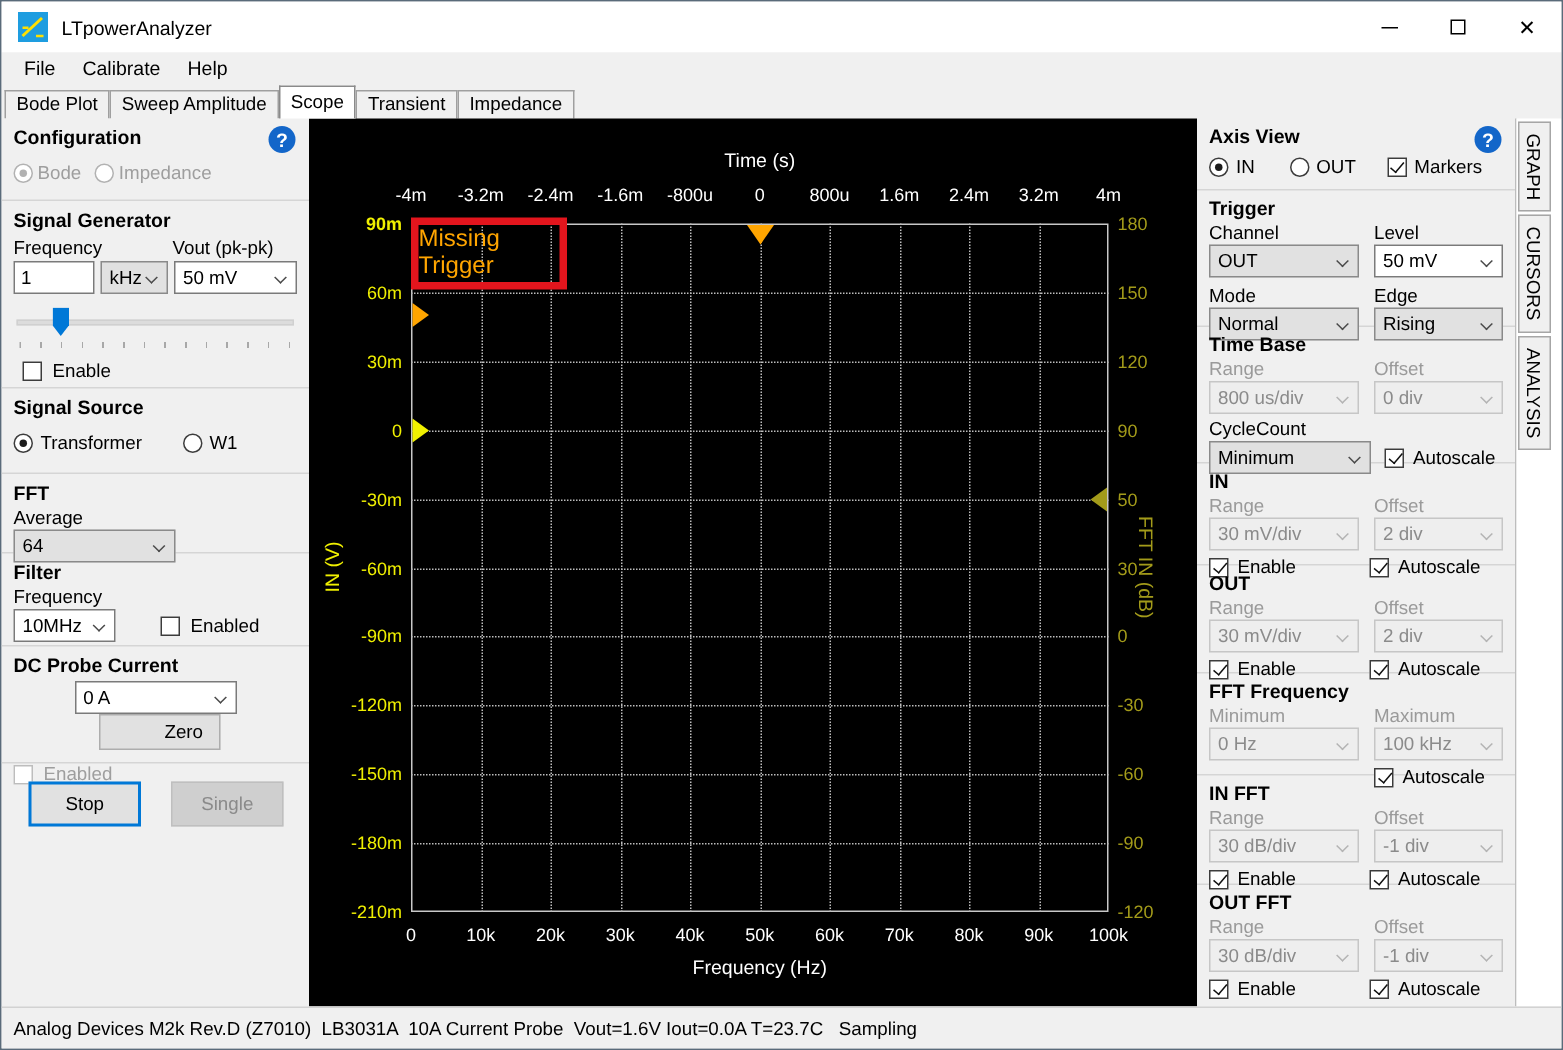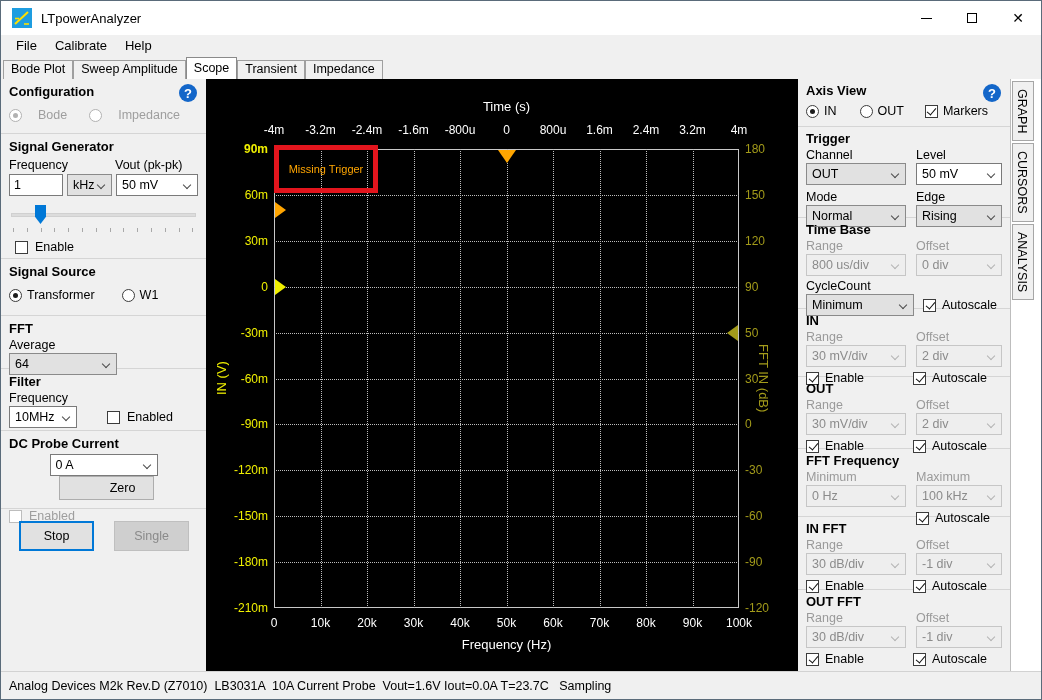--- a/index.html
+++ b/index.html
@@ -81,21 +81,21 @@
   .ax-title-top { position:absolute; left:68px; width:465px; top:20px; text-align:center; font-size:13px; }
   .ax-title-bottom { position:absolute; left:68px; width:465px; top:558px; text-align:center; font-size:13px; }
   .ax-title-left { position:absolute; left:8px; top:70px; height:459px; writing-mode:vertical-rl; transform:rotate(180deg); display:flex; align-items:center; justify-content:center; font-size:13px; }
   .ax-title-right { position:absolute; left:550px; top:70px; height:459px; writing-mode:vertical-rl; display:flex; align-items:center; justify-content:center; font-size:13px; }
   .frame { position:absolute; left:68px; top:70px; width:465px; height:459px; border:1px solid #c8c8c8; }
   .tick-label { position:absolute; font-size:12px; white-space:nowrap; }
   .grid-v { position:absolute; width:0; border-left:1px dotted #bdbdbd; }
   .grid-h { position:absolute; height:0; border-top:1px dotted #bdbdbd; }
   .marker { position:absolute; width:0; height:0; }
   .annotation { position:absolute; left:68px; top:66px; width:104px; height:48px; border:5px solid #e3151d; display:flex; align-items:center; justify-content:center; }
-  .annotation span { font-size:11px; }
+  .annotation span { font-size:16px; }
 
   
   .vtab { writing-mode:vertical-lr; font-size:12.5px; color:#000; background:#f0f0f0; border:1px solid #a6a6a6; padding:7px 2px; margin:0 0 2px 1px; width:22px; text-align:center; }
 </style>
 </head>
 <body>
 
 <div class="window">
 
   <div class="titlebar">
@@ -133,21 +133,21 @@
     <span class="tab">Impedance</span>
   </div>
 
   <div class="main">
 
     <div class="left-panel">
 
       <div class="sec" style="height:55px;">
         <div class="hdr">Configuration</div>
         <div class="help">?</div>
-        <div class="row" style="margin-top:9px; gap:16px;">
+        <div class="row" style="margin-top:9px; gap:3px;">
           <span class="radio sel disabled"></span>
           <span class="radio-label dim">Bode</span>
           <span class="radio disabled" style="margin-left:6px;"></span>
           <span class="radio-label dim">Impedance</span>
         </div>
       </div>
 
       <div class="sec" style="height:125px;">
         <div class="hdr">Signal Generator</div>
         <div class="row" style="margin-top:2px; gap:0;">
@@ -208,21 +208,21 @@
         </div>
       </div>
 
       <div class="sec" style="height:78px;">
         <div class="hdr">DC Probe Current</div>
         <div class="row" style="margin-top:3px; gap:0;flex-direction:column;">
           <div class="combo white" style="width:108px;">
             <span>0 A</span>
               <span class="chev"></span>
           </div>
-          <div class="btn" style="width:95px; height:24px; margin-left:6px;padding-left:32px;">Zero</div>
+          <div class="btn" style="width:81px; height:24px; margin-left:6px;padding-left:32px;">Zero</div>
         </div>
         <div class="row" style="margin-top:9px; gap:7px;">
           <span class="cb disabled"></span>
           <span class="cb-label dim">Enabled</span>
         </div>
       </div>
 
       <div class="sec" style="border-bottom:none;">
         <div class="row" style="margin-top:7px; gap:0;">
           <div class="btn primary" style="width:75px; height:30px; margin-left:10px;">Stop</div>

